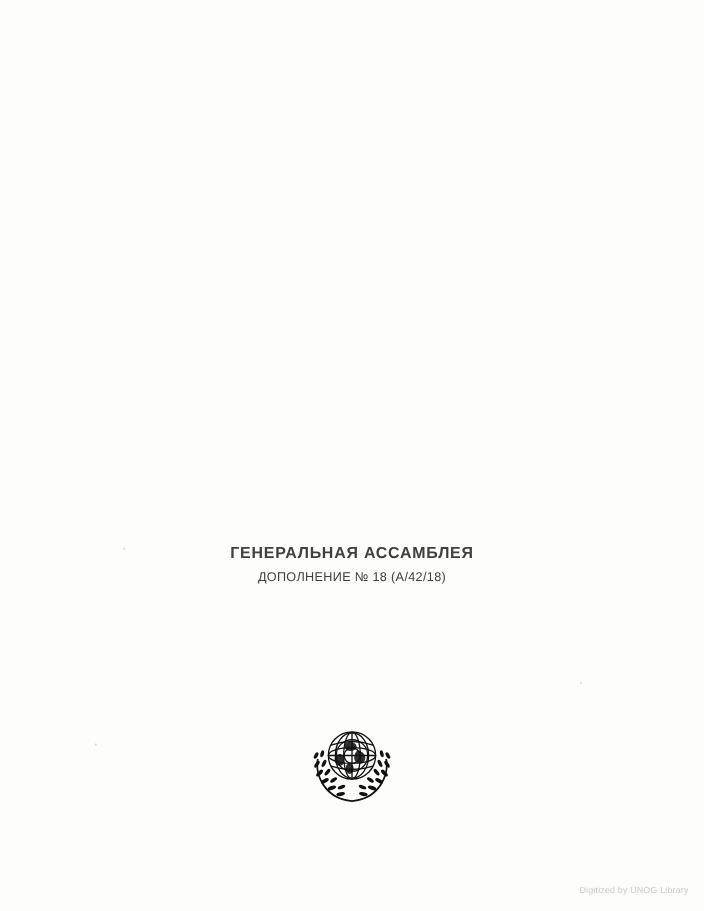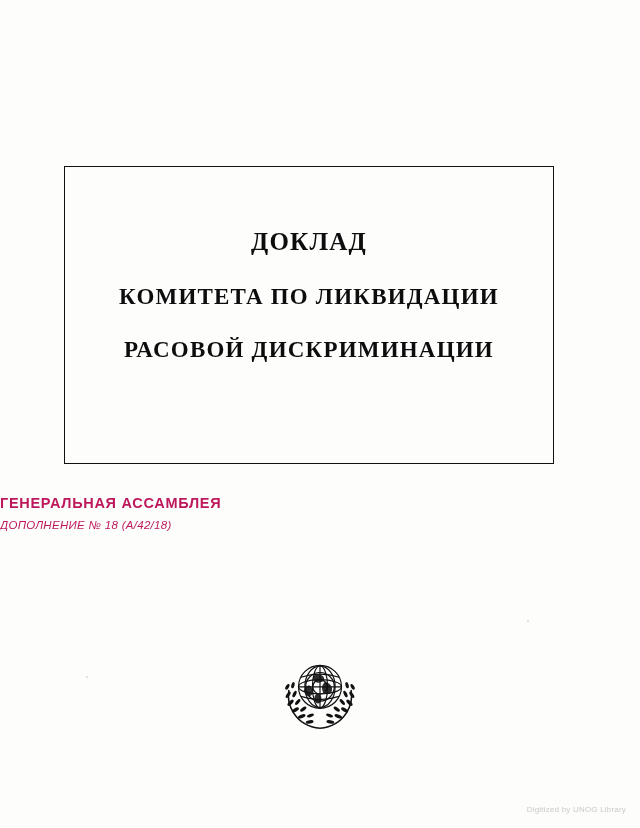--- a/index.html
+++ b/index.html
@@ -63,39 +63,38 @@
   .title-line-3 {
     font-size: 23px;
   }
 
   
   .assembly {
     position: absolute;
     left: 0;
     right: 0;
     top: 495px;
-    text-align: left;
+    text-align: center;
     font-family: "Liberation Sans", sans-serif;
-    color: #be185d;
+    color: #404040;
   }
   .assembly-line1 {
     font-size: 14.5px;
     font-weight: bold;
     letter-spacing: 0.7px;
     margin-bottom: 8px;
   }
   .assembly-line2 {
     font-size: 13px;
     letter-spacing: 0.4px;
     margin-bottom: 8px;
   }
   .assembly-line3 {
     font-size: 11.5px;
     letter-spacing: 0.3px;
-    font-style: italic;
   }
 
   
   .emblem {
     position: absolute;
     left: 50%;
     top: 655px;
     transform: translateX(-50%);
     width: 96px;
     height: 78px;
@@ -136,27 +135,20 @@
 </style>
 </head>
 <body>
 
 <div class="page">
 
   <div class="speck" style="left:112px; top:498px; width:2px; height:2px;"></div>
   <div class="speck" style="left:86px; top:676px; width:2px; height:2px;"></div>
   <div class="speck" style="left:527px; top:620px; width:2px; height:2px;"></div>
 
-  <div class="title-box">
-    <div class="title-inner">
-      <div class="title-line title-line-1">ДОКЛАД</div>
-      <div class="title-line title-line-2">КОМИТЕТА ПО ЛИКВИДАЦИИ</div>
-      <div class="title-line title-line-3">РАСОВОЙ ДИСКРИМИНАЦИИ</div>
-    </div>
-  </div>
 
   <div class="assembly">
     <div class="assembly-line1">ГЕНЕРАЛЬНАЯ АССАМБЛЕЯ</div>
     <div class="assembly-line3">ДОПОЛНЕНИЕ № 18 (A/42/18)</div>
   </div>
 
   <div class="emblem">
     <svg viewBox="0 0 120 98" width="96" height="78" xmlns="http://www.w3.org/2000/svg">
       <g stroke="#111" stroke-width="1.5" fill="none">
 

